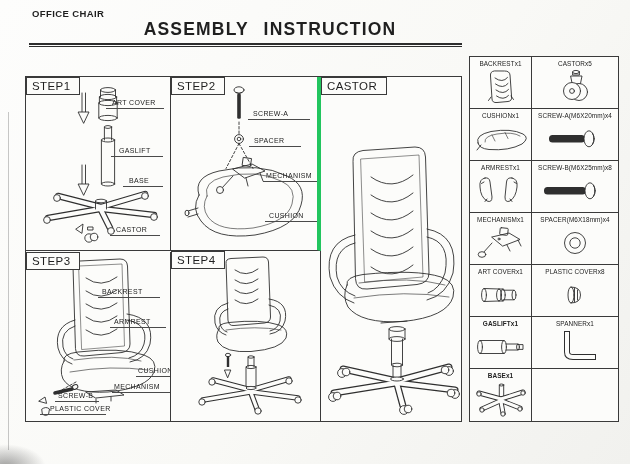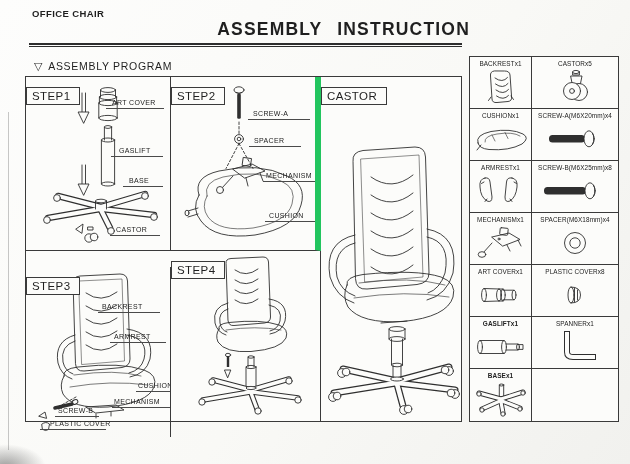--- a/index.html
+++ b/index.html
@@ -3,42 +3,42 @@
 <meta charset="utf-8">
 <style>
   * { margin:0; padding:0; box-sizing:border-box; }
   html,body { width:630px; height:464px; }
   body { font-family:"Liberation Sans", sans-serif; background:#dcdcda; color:#1f1f1f; }
   .page { position:relative; width:630px; height:464px; overflow:hidden;
           background:linear-gradient(125deg,#fdfdfc 0%,#f9f9f6 55%,#f1f1ee 100%); }
 
   
   .product { position:absolute; left:32px; top:8px; font-size:9.5px; font-weight:bold; letter-spacing:.4px;text-align:right; }
-  .title { position:absolute; left:70px; top:19px; width:400px; text-align:right;
+  .title { position:absolute; left:70px; top:19px; width:400px; text-align:center;
            font-size:17.5px; font-weight:bold; letter-spacing:1.2px; word-spacing:9px; }
   .title-rule { position:absolute; left:29px; top:43px; width:433px; height:4px;
                 border-top:2px solid #2d2d2d; border-bottom:1px solid #2d2d2d; }
 
   
   .parts-heading { position:absolute; left:467px; top:35px; font-size:15.5px; font-weight:bold; letter-spacing:.4px; }
   .parts-heading .tri { font-weight:normal; font-size:14px; margin-right:1px; }
   .program-heading { position:absolute; left:34px; top:60px; font-size:10.5px; letter-spacing:.7px; }
   .program-heading .tri { font-size:11px; margin-right:5px; }
 
   
   .program-box { position:absolute; left:25px; top:76px; width:437px; height:346px;
                  border:1.2px solid #3a3a3a; background:#fcfcfa; }
   .panel { position:absolute; overflow:hidden; }
   .p-step1 { left:0; top:0; width:145px; height:174px; border-right:1px solid #3a3a3a; border-bottom:1px solid #3a3a3a; }
-  .p-step2 { left:145px; top:0; width:150px; height:174px; border-right:6px solid #22c55e; border-bottom:1px solid #3a3a3a; }
-  .p-step3 { left:0; top:190px; width:145px; height:170px; border-right:1px solid #3a3a3a; }
+  .p-step2 { left:145px; top:0; width:150px; height:174px; border-right:4px solid #22c55e; border-bottom:1px solid #3a3a3a; }
+  .p-step3 { left:0; top:175px; width:145px; height:170px; border-right:1px solid #3a3a3a; }
   .p-step4 { left:145px; top:174px; width:150px; height:170px; border-right:1px solid #3a3a3a; }
   .p-finish { left:295px; top:0; width:140px; height:344px; }
   .step-tag { position:absolute; left:0; top:0; z-index:3; background:#fcfcfa;
-              border:1px solid #3a3a3a; padding:2px 9px 2px 5px; font-size:11.5px; letter-spacing:.4px;margin-top:10px; }
+              border:1px solid #3a3a3a; padding:2px 9px 2px 5px; font-size:11.5px; letter-spacing:.4px; }
   .panel svg { position:absolute; left:0; top:0; z-index:1; }
   .callout { position:absolute; z-index:2; font-size:7px; letter-spacing:.35px; color:#222;
              border-bottom:1px solid #4a4a4a; line-height:8px; height:9.5px; white-space:nowrap; }
 
   
   .parts-table { position:absolute; left:469px; top:56px; width:150px; height:366px;
                  border:1.2px solid #3a3a3a; background:#fcfcfa;
                  display:grid; grid-template-columns:62px 1fr; grid-template-rows:repeat(7,1fr); }
   .cell { border-right:1px solid #3a3a3a; border-bottom:1px solid #3a3a3a;
           display:flex; flex-direction:column; align-items:center; padding-top:2.5px; overflow:hidden; }
@@ -56,21 +56,20 @@
 </head>
 <body>
 
 <div class="page">
 
   <div class="product">OFFICE CHAIR</div>
   <div class="title">ASSEMBLY INSTRUCTION</div>
   <div class="title-rule"></div>
 
 
-  <div class="program-heading"><span class="tri">▽</span><span>ASSEMBLY PROGRAM</span></div>
 
   <div class="program-box">
 
     <div class="panel p-step1">
       <div class="step-tag">STEP1</div>
       <svg width="145" height="174" viewBox="0 0 145 174">
         <g fill="none" stroke="#2f2f2f" stroke-width="0.9" stroke-linecap="round" stroke-linejoin="round">
           <path d="M56 16 v19 M59.5 16 v19"></path>
           <path d="M52.5 35 h10.5 l-5.2 11 z" fill="#fcfcfa"></path>
           <ellipse cx="82" cy="13" rx="7.5" ry="2.4"></ellipse>

